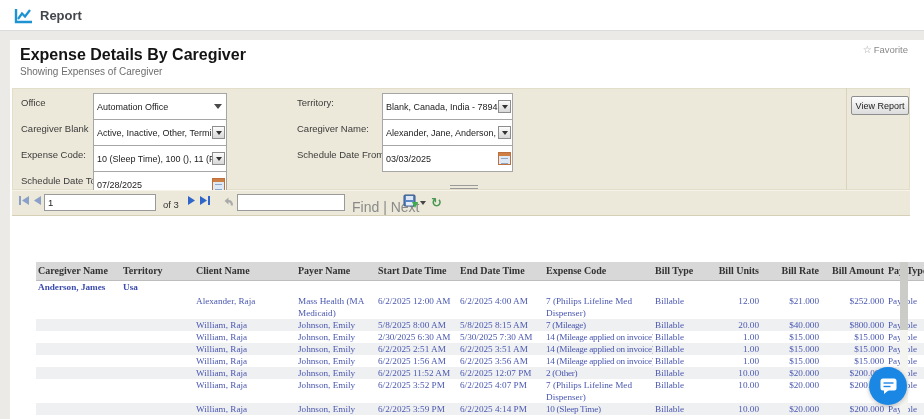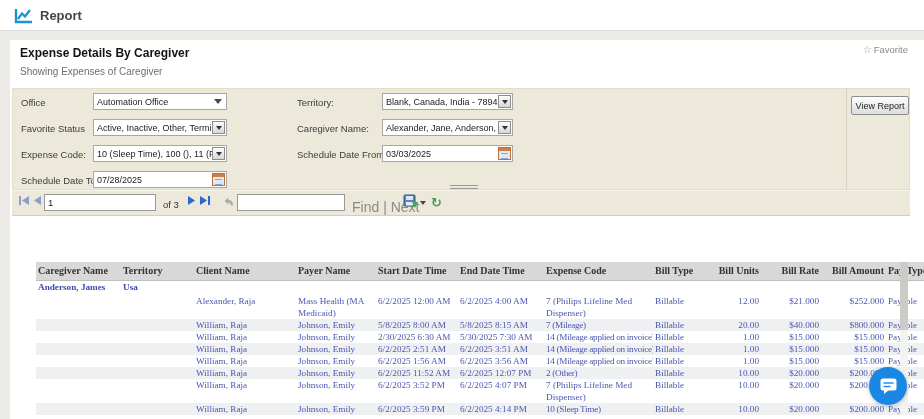--- a/index.html
+++ b/index.html
@@ -8,30 +8,30 @@
   .abs{position:absolute}
 
   
   #topbar{left:0;top:0;width:924px;height:31px;background:#fff;border-bottom:1px solid #dcdcdc}
   #topbar-title{left:40px;top:8px;font-size:13px;font-weight:bold;color:#43474b}
   #topbar-icon{left:14px;top:7px}
 
   
   #panel{left:10px;top:40px;width:914px;height:379px;background:#fff}
 
-  #report-title{left:20px;top:46px;font-size:12px;font-weight:bold;color:#141414}
+  #report-title{left:20px;top:46px;font-size:16px;font-weight:bold;color:#141414}
   #report-subtitle{left:20px;top:66px;font-size:10px;color:#6e6e6e}
   #favorite{right:16px;top:44px;font-size:9.5px;color:#8a8a8a;cursor:pointer}
   #favorite .star{font-family:"DejaVu Sans",sans-serif;font-size:10px;color:#9a9a9a;margin-right:2px}
 
   
   #fpanel{left:12px;top:88px;width:898px;height:102px;background:#ece9da;border:1px solid #e2deca}
   #fsep{left:846px;top:88px;width:1px;height:102px;background:#d9d4bd}
   .flabel{position:absolute;font-size:9.5px;color:#3b3b3b}
-  .ffield{position:absolute;height:17px;background:#fff;border:1px solid #a6a6a6;display:flex;align-items:center;padding-left:3px;font-size:9px;color:#222;cursor:pointer}
+  .ffield{position:absolute;height:27px;background:#fff;border:1px solid #a6a6a6;display:flex;align-items:center;padding-left:3px;font-size:9px;color:#222;cursor:pointer}
   .fval{flex:1;overflow:hidden;white-space:nowrap}
   .chev{width:0;height:0;border-left:4px solid transparent;border-right:4px solid transparent;border-top:5px solid #4a4a4a;margin-right:4px;flex:none}
   .combo-btn{width:13px;height:13px;border:1px solid #8d8d8d;background:linear-gradient(#fdfdfd,#d7d7d7);display:flex;align-items:center;justify-content:center;margin-right:1px;flex:none}
   .combo-btn .tri{width:0;height:0;border-left:3px solid transparent;border-right:3px solid transparent;border-top:4px solid #333}
   .cal{width:13px;height:13px;border:1px solid #bd6f3c;background:#dfe9f6;position:relative;margin-right:1px;flex:none}
   .cal::before{content:"";position:absolute;left:0;top:0;right:0;height:3px;background:#cd7f45}
   .cal::after{content:"";position:absolute;left:2px;top:5px;width:7px;height:4px;border-top:1px solid #8fa6c4;border-bottom:1px solid #8fa6c4}
   #view-report-btn{left:851px;top:96px;width:58px;height:19px;background:linear-gradient(#fefefe,#dcdcdc);border:1px solid #8e8e8e;border-radius:2px;font-size:9px;color:#222;display:flex;align-items:center;justify-content:center;cursor:pointer}
 
   
@@ -86,21 +86,21 @@
 
 <div class="abs" id="fpanel"></div>
 <div class="abs" id="fsep"></div>
 
 <span class="flabel" style="left:21px;top:97px">Office</span>
 <div class="ffield" style="left:93px;top:93px;width:134px">
   <span class="fval">Automation Office</span>
   <span class="chev"></span>
 </div>
 
-<span class="flabel" style="left:21px;top:123px">Favorite Status</span>
+<span class="flabel" style="left:21px;top:123px">Caregiver Blank</span>
 <div class="ffield" style="left:93px;top:119px;width:134px">
   <span class="fval">Active, Inactive, Other, Terminate</span>
   <span class="combo-btn">
       <span class="tri"></span>
     </span>
 </div>
 
 <span class="flabel" style="left:21px;top:149px">Expense Code:</span>
 <div class="ffield" style="left:93px;top:145px;width:134px">
   <span class="fval">10 (Sleep Time), 100 (), 11 (Pres</span>

